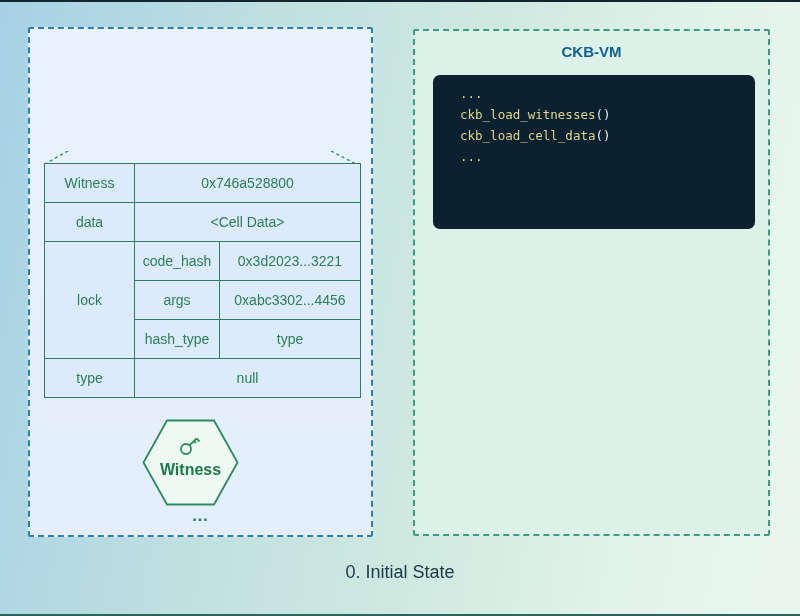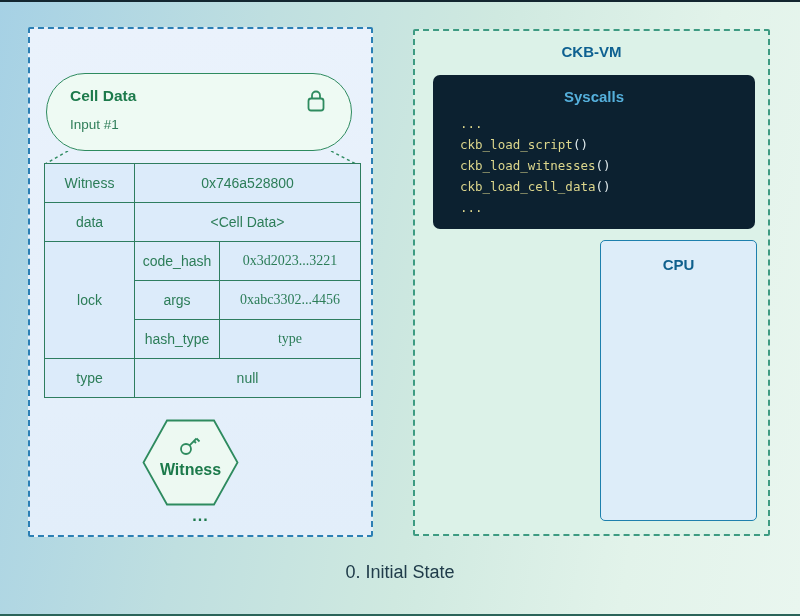--- a/index.html
+++ b/index.html
@@ -29,21 +29,21 @@
   .cell-table{
     position:absolute;left:14px;top:134px;border-collapse:collapse;
     font-size:14px;color:#2c7d58;
   }
   .cell-table td{
     border:1.6px solid #2e7d5f;background:#dcebfa;text-align:center;
     height:38px;padding:0 6px;
   }
   .cell-table td.c1{width:77px;}
   .cell-table td.c2{width:72px;}
-  .cell-table td.c3{width:128px;font-family:Liberation Serif, serif;}
+  .cell-table td.c3{width:128px;}
   .hexwrap{position:absolute;left:112px;top:390px;width:97px;height:87px;}
   .hexwrap .hex-label{
     position:absolute;left:0;top:42px;width:97px;text-align:center;
     font-size:16px;font-weight:bold;color:#1c7a4b;
   }
   .hexwrap .key{position:absolute;left:37px;top:16px;}
   .tx-ellipsis{position:absolute;left:0;top:478px;width:100%;text-align:center;
     font-size:16px;font-weight:bold;letter-spacing:1px;color:#1c7a4b;}
 
   
@@ -76,30 +76,20 @@
     font-size:18px;color:#203c4a;}
 </style>
 </head>
 <body>
 
 <div id="stage">
   <div class="edge-top"></div>
 
   <div class="tx-panel">
 
-    <div class="cell-pill">
-      <div class="pill-title">Cell Data</div>
-      <div class="pill-sub">Input #1</div>
-      <span class="lock">
-        <svg width="20" height="23" viewBox="0 0 20 23">
-          <rect x="2.5" y="9.5" width="15" height="12" rx="2.5" fill="none" stroke="#2e8b5f" stroke-width="1.8"></rect>
-          <path d="M6 9.5 V6.5 a4 4 0 0 1 8 0 V9.5" fill="none" stroke="#2e8b5f" stroke-width="1.8"></path>
-        </svg>
-      </span>
-    </div>
 
     <svg class="connector" width="345" height="13" viewBox="0 0 345 13">
       <line x1="38" y1="0" x2="15" y2="13" stroke="#2e8b5f" stroke-width="1.4" stroke-dasharray="3,3"></line>
       <line x1="301" y1="0" x2="326" y2="13" stroke="#2e8b5f" stroke-width="1.4" stroke-dasharray="3,3"></line>
     </svg>
 
     <table class="cell-table">
       <tbody>
           <tr>
         <td class="c1">Witness</td>
@@ -144,31 +134,26 @@
       <div class="hex-label">Witness</div>
     </div>
 
     <div class="tx-ellipsis">...</div>
   </div>
 
   <div class="vm-panel">
     <div class="panel-title">CKB-VM</div>
 
     <div class="syscalls-box">
-      <div class="syscalls-title">Syscalls</div>
       <div class="code-block">
         <div class="code-line"><span class="fn">...</span><span class="paren"></span></div>
-        <div class="code-line"><span class="fn">ckb_load_script</span><span class="paren">()</span></div>
         <div class="code-line"><span class="fn">ckb_load_witnesses</span><span class="paren">()</span></div>
         <div class="code-line"><span class="fn">ckb_load_cell_data</span><span class="paren">()</span></div>
         <div class="code-line"><span class="fn">...</span><span class="paren"></span></div>
       </div>
     </div>
 
-    <div class="cpu-box">
-      <div class="box-label">CPU</div>
-    </div>
   </div>
 
   <div class="caption">0. Initial State</div>
 
   <div class="edge-bottom"></div>
 </div>
 
 </body></html>

